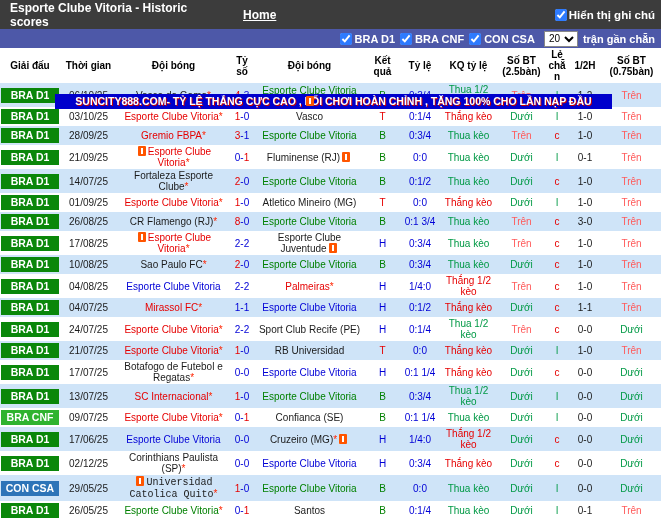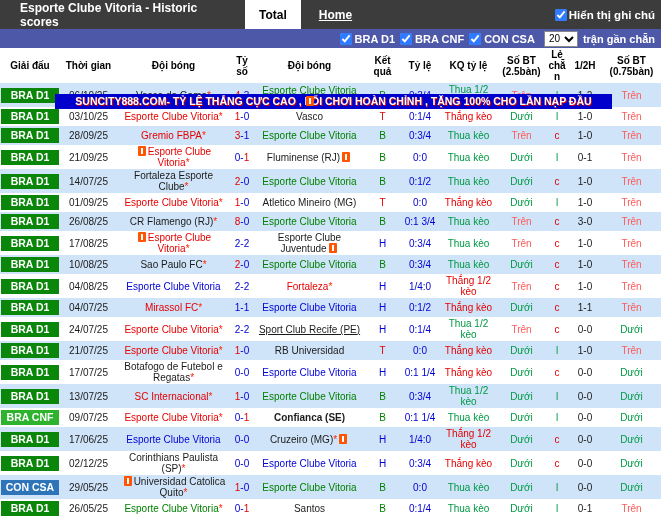--- a/index.html
+++ b/index.html
@@ -2,21 +2,21 @@
 <html><head>
 <meta charset="utf-8">
 <style>
   html,body{margin:0;padding:0;}
   .page{
     position:relative;width:661px;height:518px;overflow:hidden;background:#ffffff;
     font-family:"Liberation Sans","DejaVu Sans",sans-serif;
   }
   
   .titlebar{height:29px;background:#3c3c3c;display:flex;align-items:stretch;color:#fff;}
-  .titlebar .title{align-self:center;padding:0 20px;font-weight:bold;font-size:12px;width:205px;}
+  .titlebar .title{align-self:center;padding:0 10px;font-weight:bold;font-size:12px;width:205px;}
   .tab-active{background:#ffffff;color:#000;font-weight:bold;font-size:12px;display:flex;align-items:center;padding:0 14px;cursor:pointer;}
   .tab-link{align-self:center;margin-left:18px;color:#fff;font-weight:bold;font-size:12px;text-decoration:underline;cursor:pointer;}
   .titlebar .spacer{flex:1;}
   .note-toggle{align-self:center;display:flex;align-items:center;gap:2px;margin-right:6px;font-size:11.5px;font-weight:bold;cursor:pointer;}
   input[type=checkbox]{width:12px;height:12px;margin:0;accent-color:#2e7bff;}
   
   .filterbar{height:19px;background:#4d58a8;display:flex;justify-content:flex-end;align-items:center;gap:5px;color:#fff;font-weight:bold;font-size:11px;padding-right:6px;}
   .filterbar label{display:flex;align-items:center;gap:3px;cursor:pointer;}
   .count-select{height:16px;font-size:10px;padding:0;margin-left:4px;border:1px solid #888;background:#fff;}
   
@@ -40,23 +40,20 @@
     font-weight:bold;font-size:10.5px;line-height:15px;text-align:center;z-index:2;
     text-shadow:1px 1px 0 #cc0000;white-space:nowrap;overflow:hidden;cursor:pointer;}
 </style>
 </head>
 <body>
 
 <div class="page">
 
   <div class="titlebar">
     <span class="title">Esporte Clube Vitoria - Historic scores</span>
-    <div class="tab-active">
-      <span>Total</span>
-    </div>
     <a class="tab-link">Home</a>
     <span class="spacer"></span>
     <label class="note-toggle">
       <input type="checkbox" checked="" style="">
       <span>Hiển thị ghi chú</span>
     </label>
   </div>
 
   <div class="filterbar">
     <label>
@@ -253,21 +250,21 @@
           <td class="halfscore">1-0</td>
           <td style="color: rgb(255, 90, 90);">Trên</td>
         </tr>
         <tr>
           <td class="league">
             <div class="league-badge" style="background: rgb(10, 135, 10);">BRA D1</div>
           </td>
           <td class="date">04/08/25</td>
           <td><span style="color: rgb(0, 0, 214);">Esporte Clube Vitoria</span></td>
           <td><span style="color: rgb(0, 0, 214);">2</span><span style="color: rgb(0, 0, 214);">-</span><span style="color: rgb(0, 0, 214);">2</span></td>
-          <td><span style="color: rgb(230, 0, 0);">Fortaleza</span><span class="star">*</span></td>
+          <td><span style="color: rgb(230, 0, 0);">Palmeiras</span><span class="star">*</span></td>
           <td style="color: rgb(0, 0, 214);">H</td>
           <td class="odds">1/4:0</td>
           <td style="color: rgb(230, 0, 0);">Thắng 1/2 kèo</td>
           <td style="color: rgb(255, 90, 90);">Trên</td>
           <td style="color: rgb(230, 0, 0);">c</td>
           <td class="halfscore">1-0</td>
           <td style="color: rgb(255, 90, 90);">Trên</td>
         </tr>
         <tr>
           <td class="league">
@@ -285,21 +282,21 @@
           <td class="halfscore">1-1</td>
           <td style="color: rgb(255, 90, 90);">Trên</td>
         </tr>
         <tr>
           <td class="league">
             <div class="league-badge" style="background: rgb(10, 135, 10);">BRA D1</div>
           </td>
           <td class="date">24/07/25</td>
           <td><span style="color: rgb(230, 0, 0);">Esporte Clube Vitoria</span><span class="star">*</span></td>
           <td><span style="color: rgb(0, 0, 214);">2</span><span style="color: rgb(0, 0, 214);">-</span><span style="color: rgb(0, 0, 214);">2</span></td>
-          <td><span style="color: rgb(27, 27, 27); text-decoration: underline;">Sport Club Recife (PE)</span></td>
+          <td><span style="color: rgb(27, 27, 27);">Sport Club Recife (PE)</span></td>
           <td style="color: rgb(0, 0, 214);">H</td>
           <td class="odds">0:1/4</td>
           <td style="color: rgb(0, 153, 69);">Thua 1/2 kèo</td>
           <td style="color: rgb(255, 90, 90);">Trên</td>
           <td style="color: rgb(230, 0, 0);">c</td>
           <td class="halfscore">0-0</td>
           <td style="color: rgb(0, 153, 69);">Dưới</td>
         </tr>
         <tr>
           <td class="league">
@@ -349,21 +346,21 @@
           <td class="halfscore">0-0</td>
           <td style="color: rgb(0, 153, 69);">Dưới</td>
         </tr>
         <tr>
           <td class="league">
             <div class="league-badge" style="background: rgb(47, 179, 47);">BRA CNF</div>
           </td>
           <td class="date">09/07/25</td>
           <td><span style="color: rgb(230, 0, 0);">Esporte Clube Vitoria</span><span class="star">*</span></td>
           <td><span style="color: rgb(0, 0, 214);">0</span><span style="color: rgb(0, 0, 214);">-</span><span style="color: rgb(230, 0, 0);">1</span></td>
-          <td><span style="color: rgb(27, 27, 27); font-weight: bold;">Confianca (SE)</span></td>
+          <td><span style="color: rgb(27, 27, 27);">Confianca (SE)</span></td>
           <td style="color: rgb(0, 128, 0);">B</td>
           <td class="odds">0:1 1/4</td>
           <td style="color: rgb(0, 153, 69);">Thua kèo</td>
           <td style="color: rgb(0, 153, 69);">Dưới</td>
           <td style="color: rgb(0, 153, 69);">l</td>
           <td class="halfscore">0-0</td>
           <td style="color: rgb(0, 153, 69);">Dưới</td>
         </tr>
         <tr>
           <td class="league">
@@ -395,21 +392,21 @@
           <td style="color: rgb(0, 153, 69);">Dưới</td>
           <td style="color: rgb(230, 0, 0);">c</td>
           <td class="halfscore">0-0</td>
           <td style="color: rgb(0, 153, 69);">Dưới</td>
         </tr>
         <tr>
           <td class="league">
             <div class="league-badge" style="background: rgb(45, 116, 184);">CON CSA</div>
           </td>
           <td class="date">29/05/25</td>
-          <td><span class="card-icon"></span><span style="color: rgb(27, 27, 27);">Universidad Catolica Quito</span><span class="star">*</span></td>
+          <td><span class="card-icon"></span><span style="color: rgb(27, 27, 27); font-family: Liberation Mono, monospace;">Universidad Catolica Quito</span><span class="star">*</span></td>
           <td><span style="color: rgb(230, 0, 0);">1</span><span style="color: rgb(0, 0, 214);">-</span><span style="color: rgb(0, 0, 214);">0</span></td>
           <td><span style="color: rgb(0, 128, 0);">Esporte Clube Vitoria</span></td>
           <td style="color: rgb(0, 128, 0);">B</td>
           <td class="odds">0:0</td>
           <td style="color: rgb(0, 153, 69);">Thua kèo</td>
           <td style="color: rgb(0, 153, 69);">Dưới</td>
           <td style="color: rgb(0, 153, 69);">l</td>
           <td class="halfscore">0-0</td>
           <td style="color: rgb(0, 153, 69);">Dưới</td>
         </tr>

